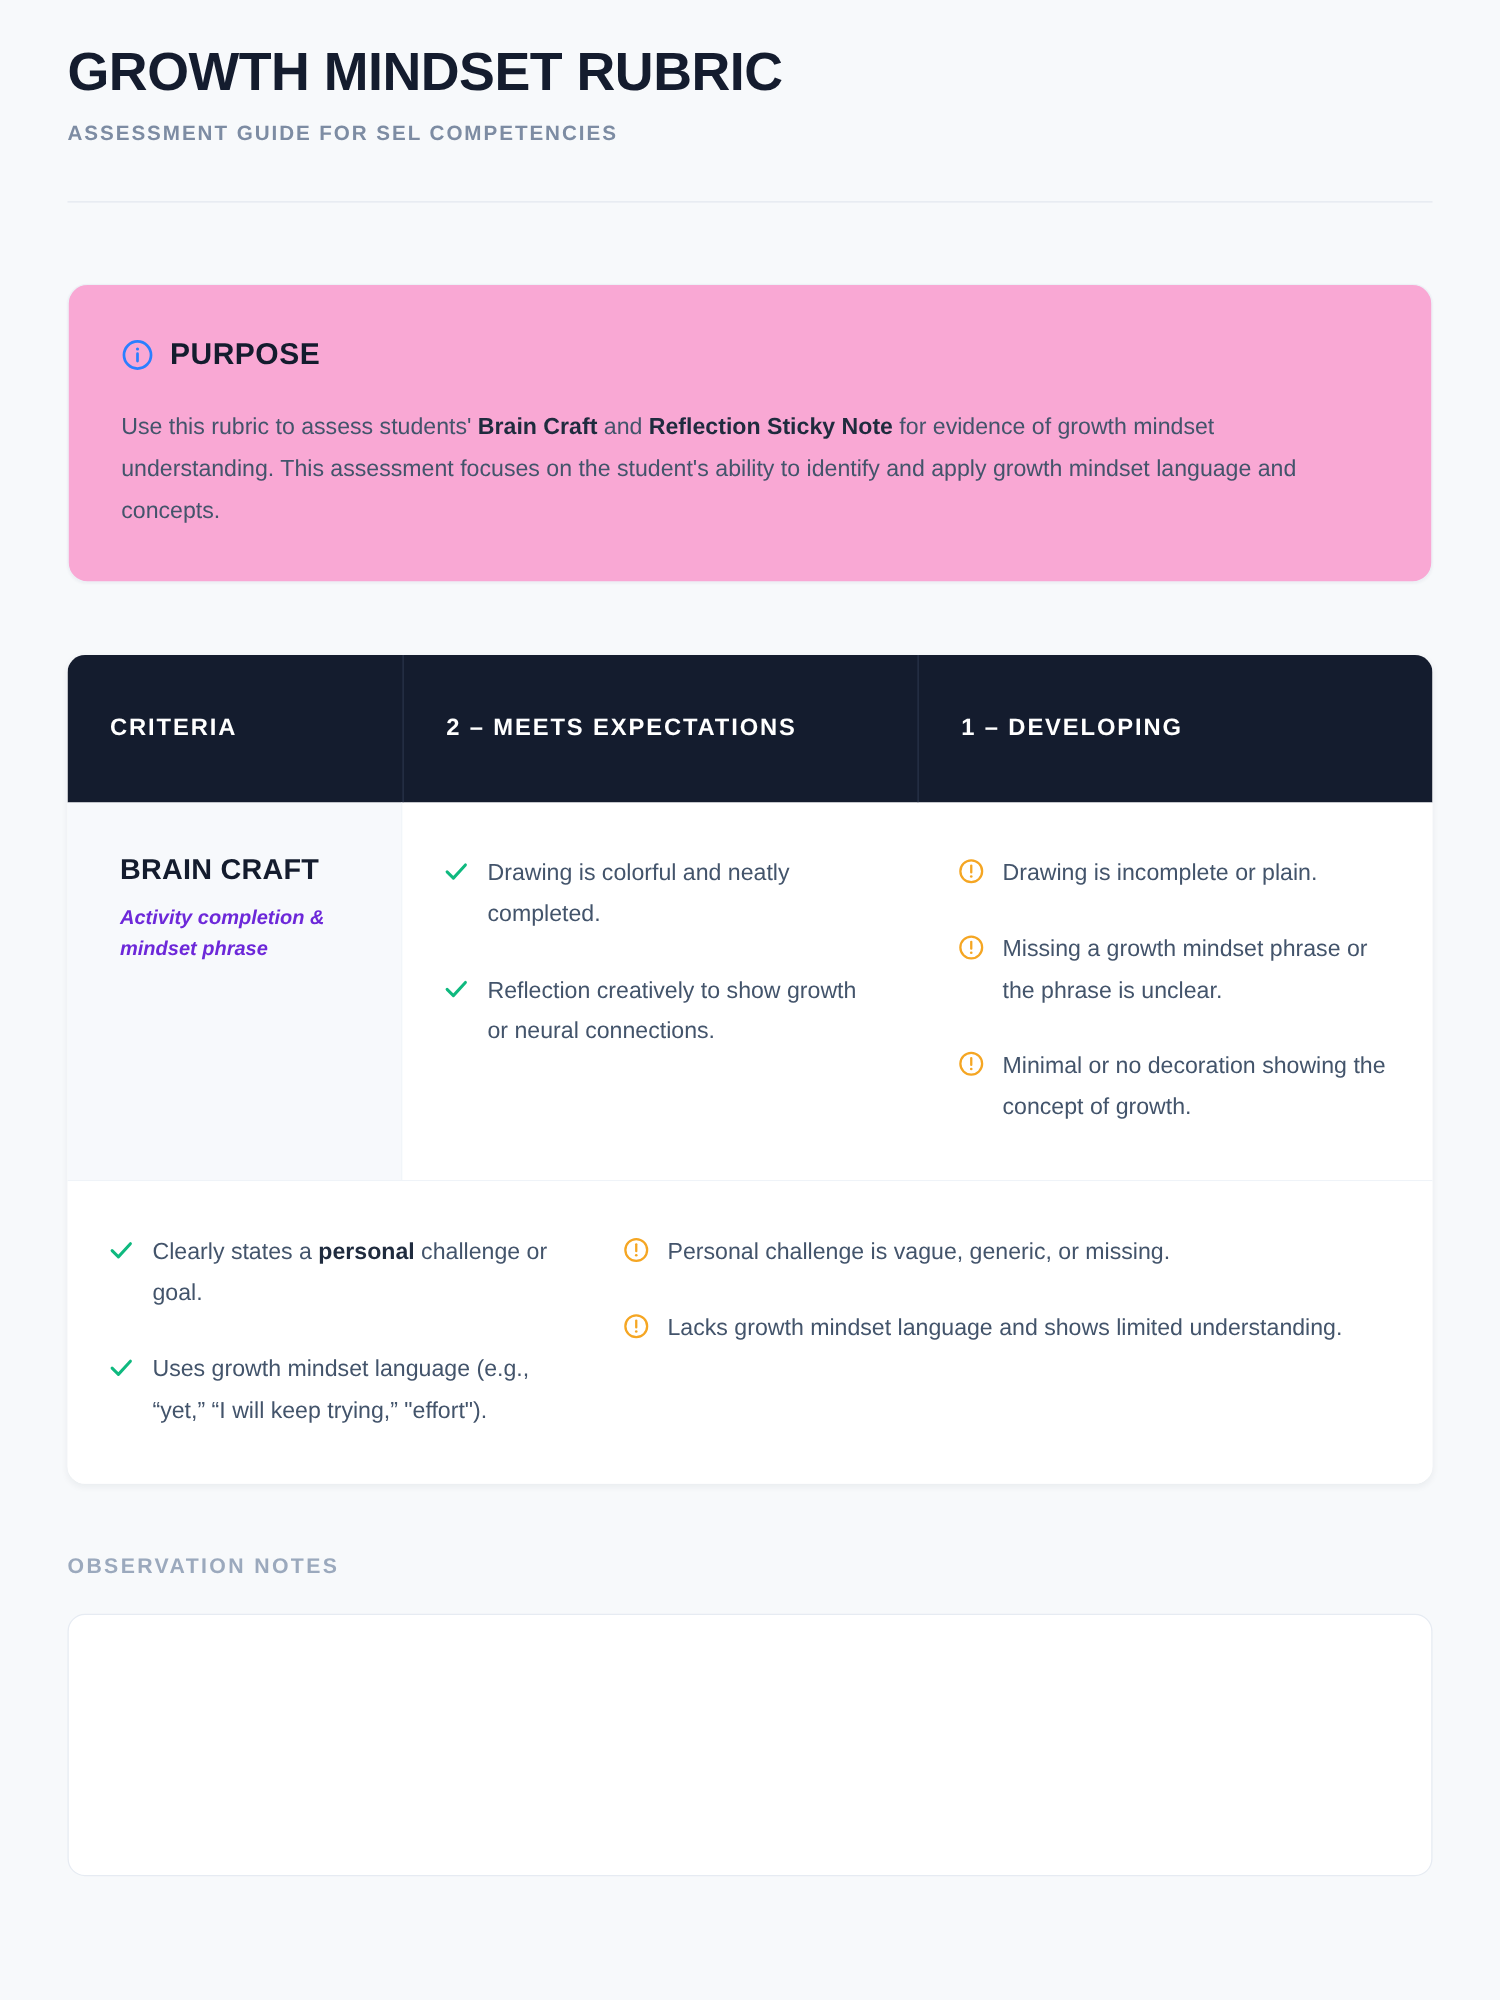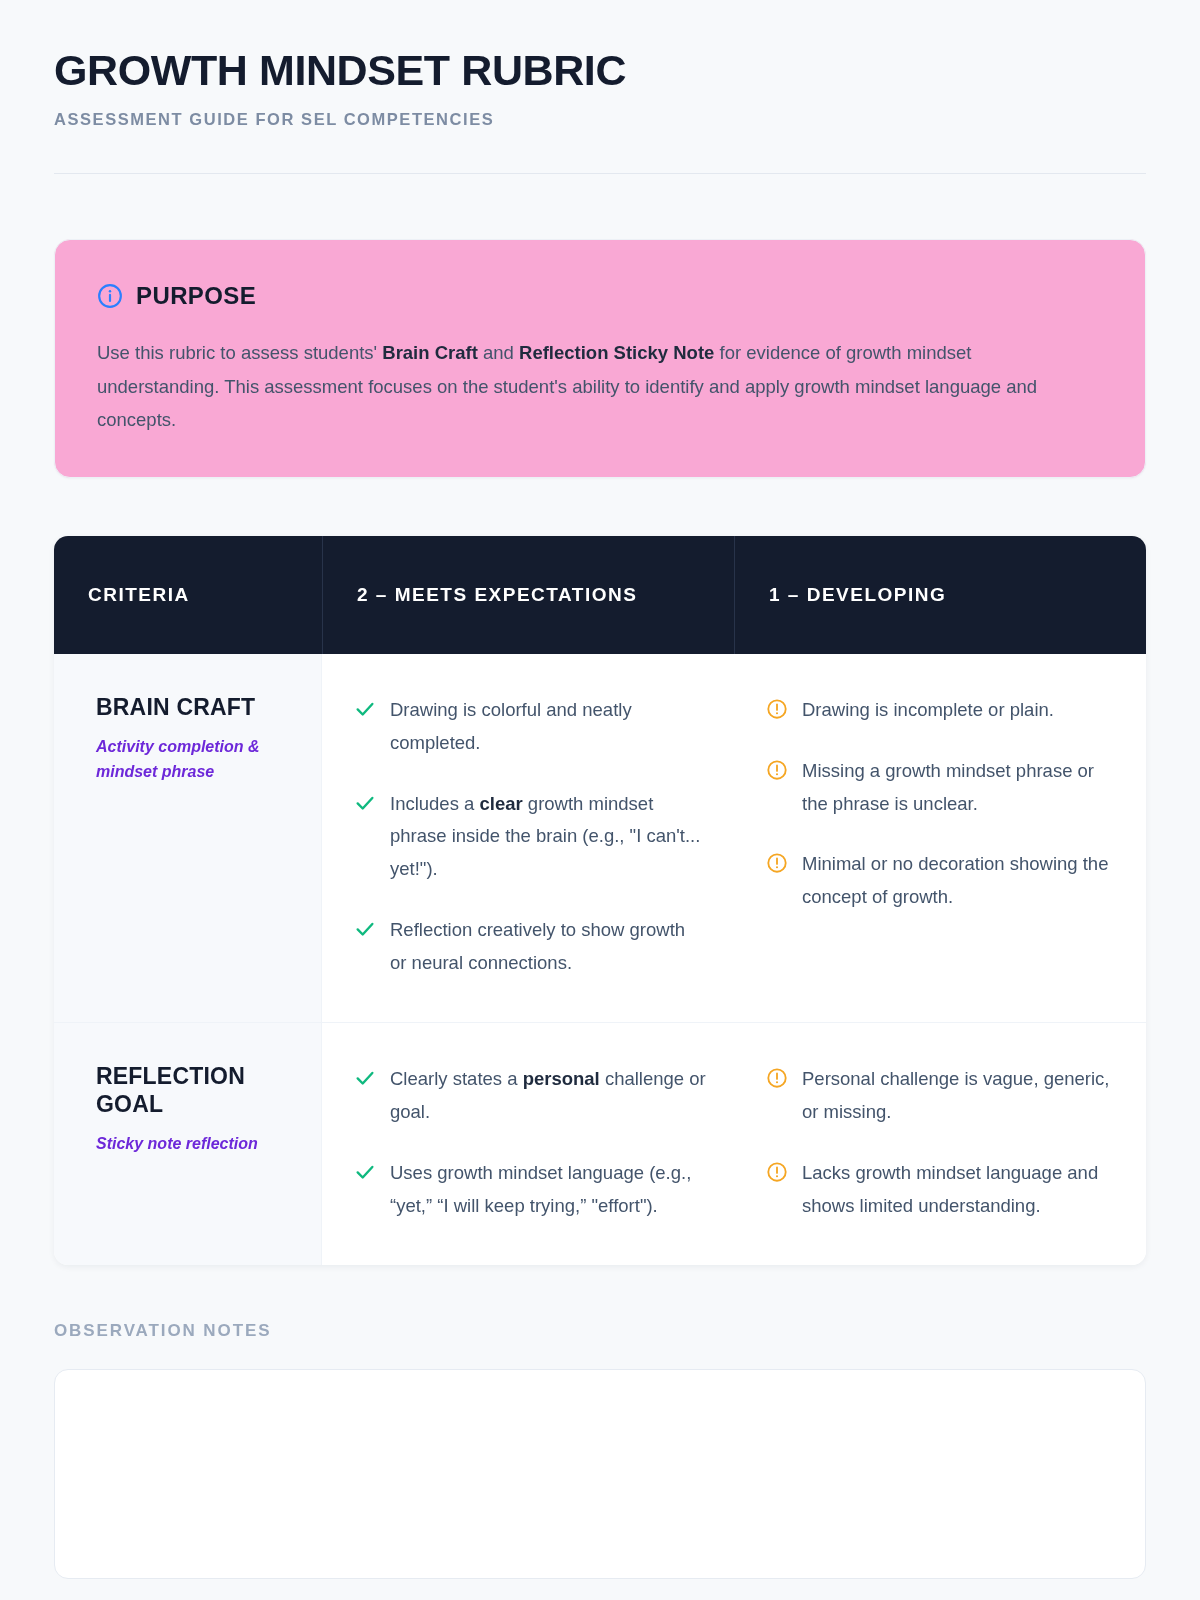--- a/index.html
+++ b/index.html
@@ -16,21 +16,21 @@
   .page {
     width: 1200px;
     height: 1600px;
     position: relative;
     overflow: hidden;
     padding: 0 54px;
   }
 
   
   .header {
-    padding-top: 46px;
+    padding-top: 34px;
     display: flex;
     align-items: flex-start;
     justify-content: space-between;
   }
   .header-left { flex: 0 0 auto; }
 
   .doc-title {
     font-size: 43px;
     font-weight: 800;
     letter-spacing: -0.4px;
@@ -246,28 +246,20 @@
                   </svg>
                 </span>
                 <span class="b-text">Drawing is colorful and neatly completed.</span>
               </li>
               <li>
                 <span>
                   <svg class="b-icon" viewBox="0 0 24 24" fill="none" stroke="#0FB97F" stroke-width="2.6" stroke-linecap="round" stroke-linejoin="round">
             <polyline points="4,12.5 9.5,18 20,6.5"></polyline>
                   </svg>
                 </span>
-                <span class="b-text">Includes a <b>clear</b> growth mindset phrase inside the brain (e.g., "I can't... yet!").</span>
-              </li>
-              <li>
-                <span>
-                  <svg class="b-icon" viewBox="0 0 24 24" fill="none" stroke="#0FB97F" stroke-width="2.6" stroke-linecap="round" stroke-linejoin="round">
-            <polyline points="4,12.5 9.5,18 20,6.5"></polyline>
-                  </svg>
-                </span>
                 <span class="b-text">Reflection creatively to show growth or neural connections.</span>
               </li>
             </ul>
           </div>
           <div class="cell col-dev">
             <ul class="bullets">
               <li>
                 <span>
                   <svg class="b-icon" viewBox="0 0 24 24" fill="none" stroke="#F5A623" stroke-width="2" stroke-linecap="round">
             <circle cx="12" cy="12" r="9.5"></circle>
@@ -294,24 +286,20 @@
             <line x1="12" y1="7" x2="12" y2="13"></line>
             <circle cx="12" cy="16.6" r="1.15" fill="#F5A623" stroke="none"></circle>
                   </svg>
                 </span>
                 <span class="b-text">Minimal or no decoration showing the concept of growth.</span>
               </li>
             </ul>
           </div>
         </div>
         <div class="rubric-row">
-          <div class="cell col-criteria">
-            <div class="crit-name">REFLECTION GOAL</div>
-            <div class="crit-desc">Sticky note reflection</div>
-          </div>
           <div class="cell col-meets">
             <ul class="bullets">
               <li>
                 <span>
                   <svg class="b-icon" viewBox="0 0 24 24" fill="none" stroke="#0FB97F" stroke-width="2.6" stroke-linecap="round" stroke-linejoin="round">
             <polyline points="4,12.5 9.5,18 20,6.5"></polyline>
                   </svg>
                 </span>
                 <span class="b-text">Clearly states a <b>personal</b> challenge or goal.</span>
               </li>

